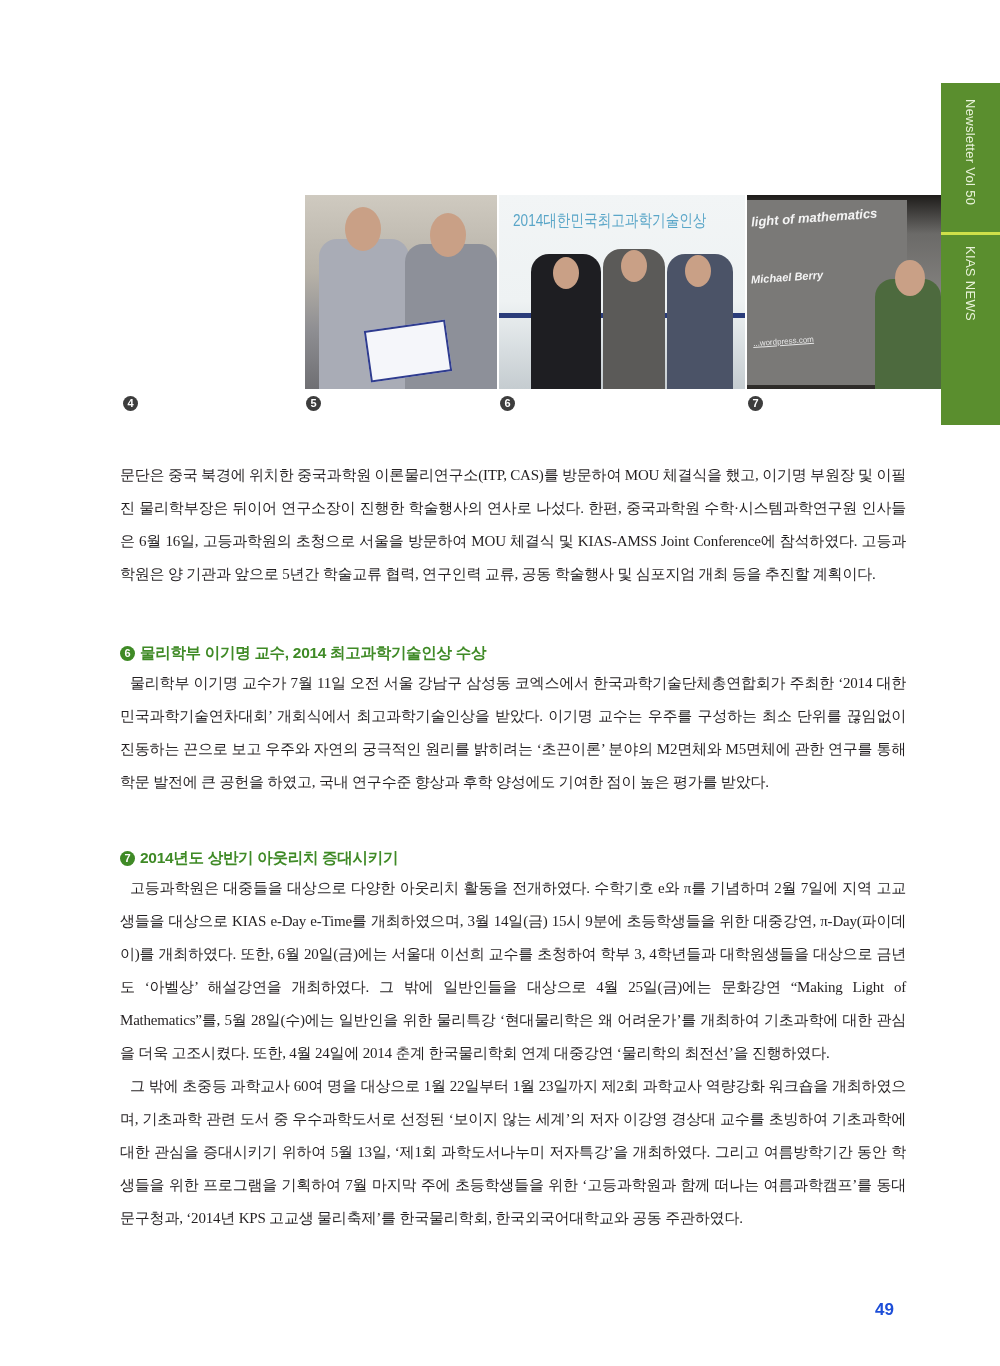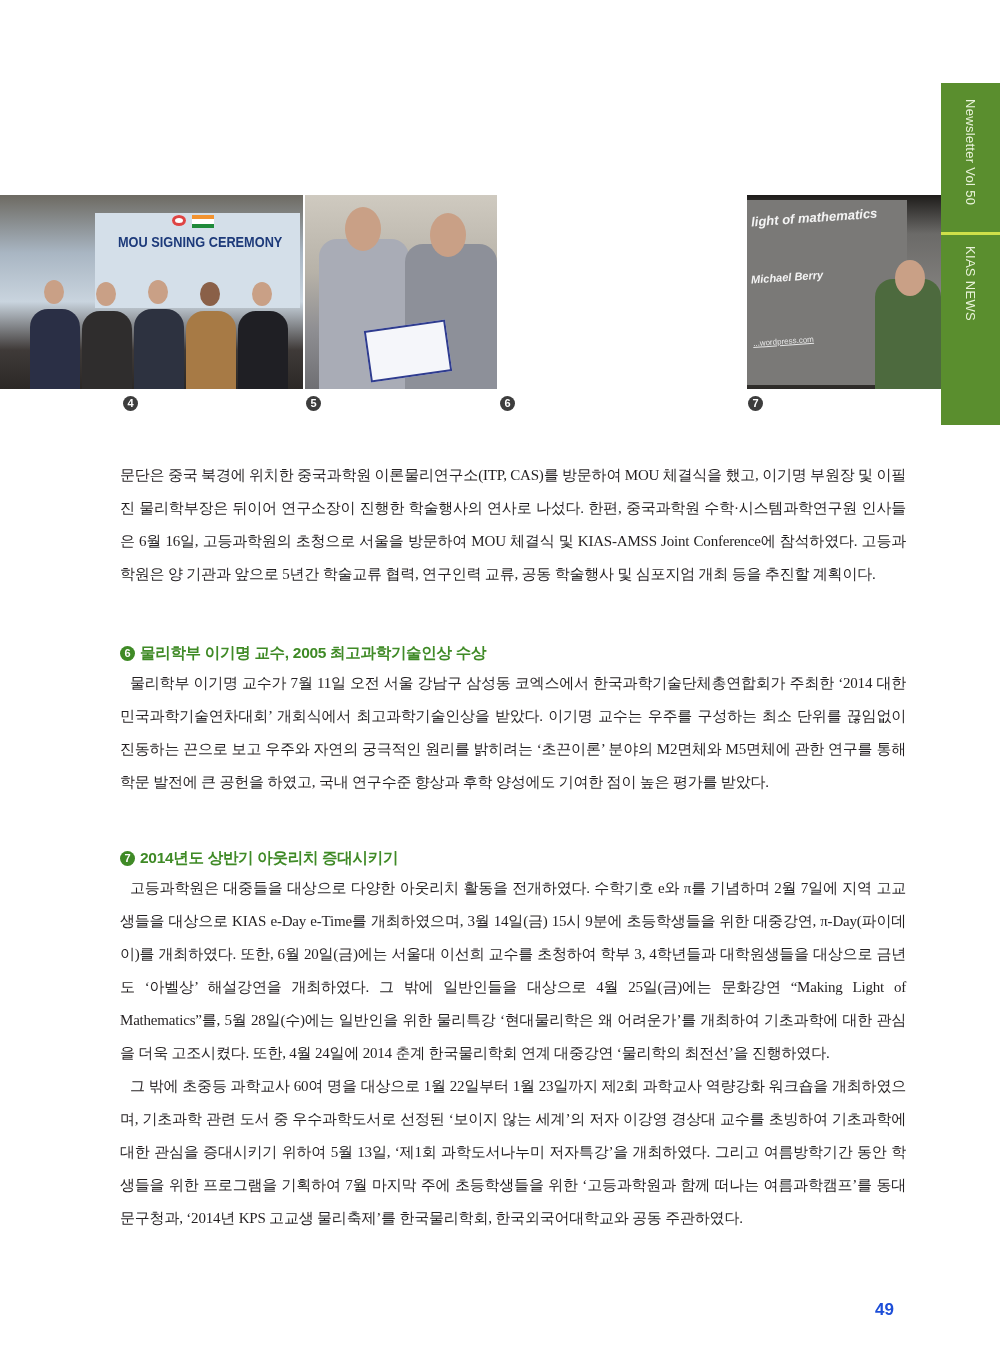--- a/index.html
+++ b/index.html
@@ -88,44 +88,36 @@
 </head>
 <body>
 
 <div class="side-tab">
   <div class="vtext t1">Newsletter Vol 50</div>
   <div class="divider"></div>
   <div class="vtext t2">KIAS NEWS</div>
 </div>
 
 <div class="photos">
-  <div class="photo p4">
-    <div class="banner"></div>
-    <div class="flag1"></div>
-    <div class="flag2"></div>
-    <div class="btitle">MOU SIGNING CEREMONY</div>
-    <div class="people">
-      <div class="person" style="left:0;width:50px;height:80px;background:#2a2f45;"></div>
-      <div class="head" style="left:14px;top:0;width:20px;height:24px;"></div>
-      <div class="person" style="left:52px;width:50px;height:78px;background:#2f2d2d;"></div>
-      <div class="head" style="left:66px;top:2px;width:20px;height:24px;"></div>
-      <div class="person" style="left:104px;width:50px;height:80px;background:#2d3240;"></div>
-      <div class="head" style="left:118px;top:0;width:20px;height:24px;"></div>
-      <div class="person" style="left:156px;width:50px;height:78px;background:#a77a45;"></div>
-      <div class="head" style="left:170px;top:2px;width:20px;height:24px;background:#8a6048;"></div>
-      <div class="person" style="left:208px;width:50px;height:78px;background:#1f1f24;"></div>
-      <div class="head" style="left:222px;top:2px;width:20px;height:24px;"></div>
-    </div>
-  </div>
   <div class="photo p5">
     <div class="person" style="left:14px;width:90px;height:150px;background:#a9acb6;"></div>
     <div class="head" style="left:40px;top:12px;width:36px;height:44px;"></div>
     <div class="person" style="left:100px;width:92px;height:145px;background:#8d9099;"></div>
     <div class="head" style="left:125px;top:18px;width:36px;height:44px;"></div>
     <div class="doc"></div>
+  </div>
+  <div class="photo p6">
+    <div class="ptitle">2014대한민국최고과학기술인상</div>
+    <div class="screen-edge"></div>
+    <div class="person" style="left:32px;width:70px;height:135px;background:#1e1e22;"></div>
+    <div class="head" style="left:54px;top:62px;width:26px;height:32px;"></div>
+    <div class="person" style="left:104px;width:62px;height:140px;background:#5b5a58;"></div>
+    <div class="head" style="left:122px;top:55px;width:26px;height:32px;"></div>
+    <div class="person" style="left:168px;width:66px;height:135px;background:#4b5367;"></div>
+    <div class="head" style="left:186px;top:60px;width:26px;height:32px;"></div>
   </div>
   <div class="photo p7">
     <div class="screen"></div>
     <div class="s1">light of mathematics</div>
     <div class="s2">Michael Berry</div>
     <div class="s3">...wordpress.com</div>
     <div class="person" style="left:128px;width:66px;height:110px;background:#4d6a3e;"></div>
     <div class="head" style="left:148px;top:65px;width:30px;height:36px;"></div>
   </div>
 </div>
@@ -134,21 +126,21 @@
 <div class="photo-num" style="left:306px;">5</div>
 <div class="photo-num" style="left:500px;">6</div>
 <div class="photo-num" style="left:748px;">7</div>
 
 <div class="body-text" style="top:459px;">
   <p>문단은 중국 북경에 위치한 중국과학원 이론물리연구소(ITP, CAS)를 방문하여 MOU 체결식을 했고, 이기명 부원장 및 이필진 물리학부장은 뒤이어 연구소장이 진행한 학술행사의 연사로 나섰다. 한편, 중국과학원 수학·시스템과학연구원 인사들은 6월 16일, 고등과학원의 초청으로 서울을 방문하여 MOU 체결식 및 KIAS-AMSS Joint Conference에 참석하였다. 고등과학원은 양 기관과 앞으로 5년간 학술교류 협력, 연구인력 교류, 공동 학술행사 및 심포지엄 개최 등을 추진할 계획이다.</p>
 </div>
 
 <div class="section-heading" style="top:643px;">
   <span class="badge">6</span>
-  <span>물리학부 이기명 교수, 2005 최고과학기술인상 수상</span>
+  <span>물리학부 이기명 교수, 2014 최고과학기술인상 수상</span>
 </div>
 <div class="body-text" style="top:667px;">
   <p class="indent">물리학부 이기명 교수가 7월 11일 오전 서울 강남구 삼성동 코엑스에서 한국과학기술단체총연합회가 주최한 ‘2014 대한민국과학기술연차대회’ 개회식에서 최고과학기술인상을 받았다. 이기명 교수는 우주를 구성하는 최소 단위를 끊임없이 진동하는 끈으로 보고 우주와 자연의 궁극적인 원리를 밝히려는 ‘초끈이론’ 분야의 M2면체와 M5면체에 관한 연구를 통해 학문 발전에 큰 공헌을 하였고, 국내 연구수준 향상과 후학 양성에도 기여한 점이 높은 평가를 받았다.</p>
 </div>
 
 <div class="section-heading" style="top:848px;">
   <span class="badge">7</span>
   <span>2014년도 상반기 아웃리치 증대시키기</span>
 </div>
 <div class="body-text" style="top:872px;">

